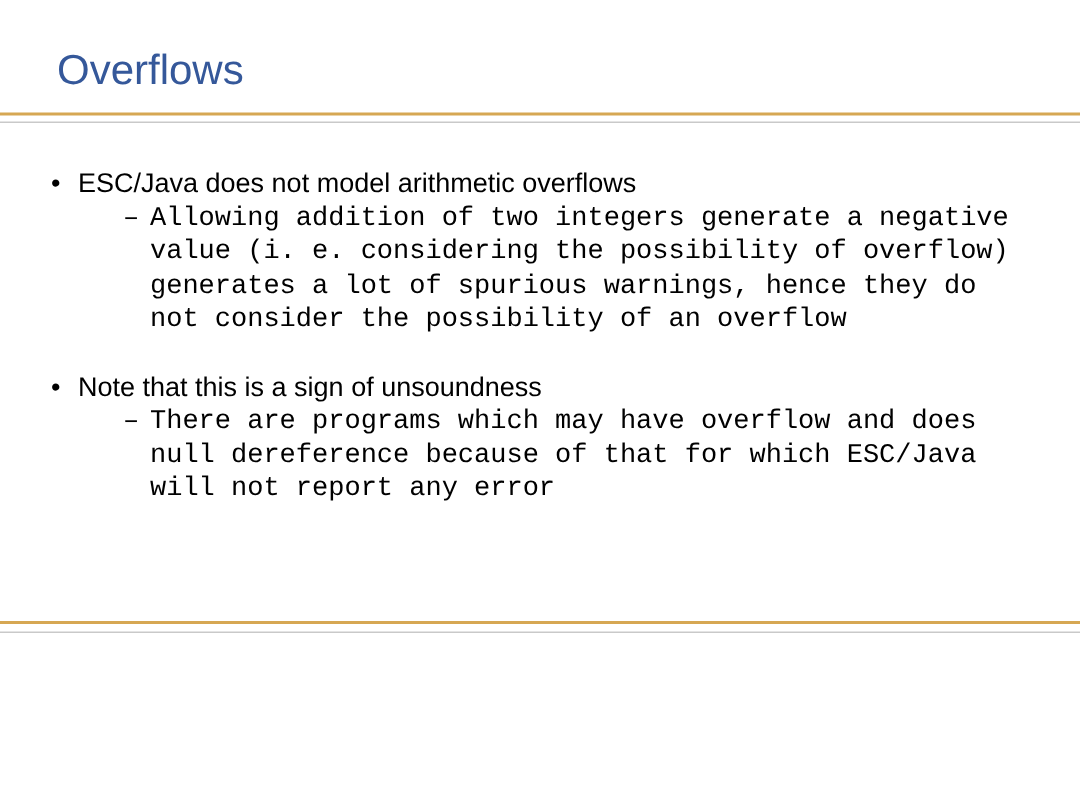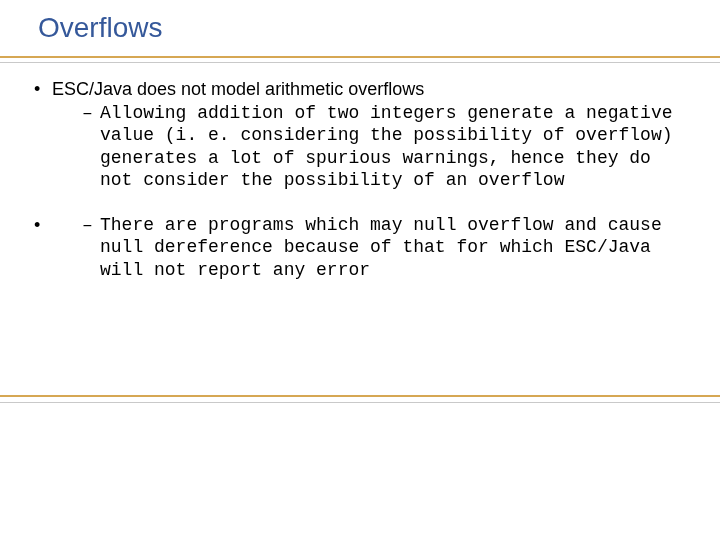--- a/index.html
+++ b/index.html
@@ -10,20 +10,21 @@
     background: #ffffff;
     font-family: Arial, Helvetica, sans-serif;
     color: #000000;
     overflow: hidden;
   }
   .slide {
     position: relative;
     width: 720px;
     height: 427px;
     box-sizing: border-box;
+    margin-top: 19px;
   }
   .title {
     position: absolute;
     top: 12px;
     left: 38px;
     font-size: 28px;
     color: #35589a;
     font-weight: 400;
   }
   .rule-top {
@@ -37,21 +38,21 @@
   .rule-thin {
     position: absolute;
     top: 62px;
     left: 0;
     width: 720px;
     height: 0;
     border-top: 1px solid #c9c9c9;
   }
   .content {
     position: absolute;
-    top: 78px;
+    top: 92px;
     left: 30px;
     right: 30px;
     font-size: 18px;
     line-height: 1.25;
   }
   .b1 {
     position: relative;
     padding-left: 22px;
     margin-bottom: 22px;
   }
@@ -105,22 +106,23 @@
   <div class="content">
 
     <div class="b1">
       <span>ESC/Java does not model arithmetic overflows</span>
       <div class="b2">
         <span>Allowing addition of two integers generate a negative value (i. e. considering the possibility of overflow) generates a lot of spurious warnings, hence they do not consider the possibility of an overflow</span>
       </div>
     </div>
 
     <div class="b1">
+      <span>Note that this is a sign of unsoundness</span>
       <div class="b2">
-        <span>There are programs which may null overflow and cause null dereference because of that for which ESC/Java will not report any error</span>
+        <span>There are programs which may have overflow and does null dereference because of that for which ESC/Java will not report any error</span>
       </div>
     </div>
 
   </div>
 
   <div class="rule-bottom-thick"></div>
   <div class="rule-bottom-thin"></div>
 
 </div>
 

